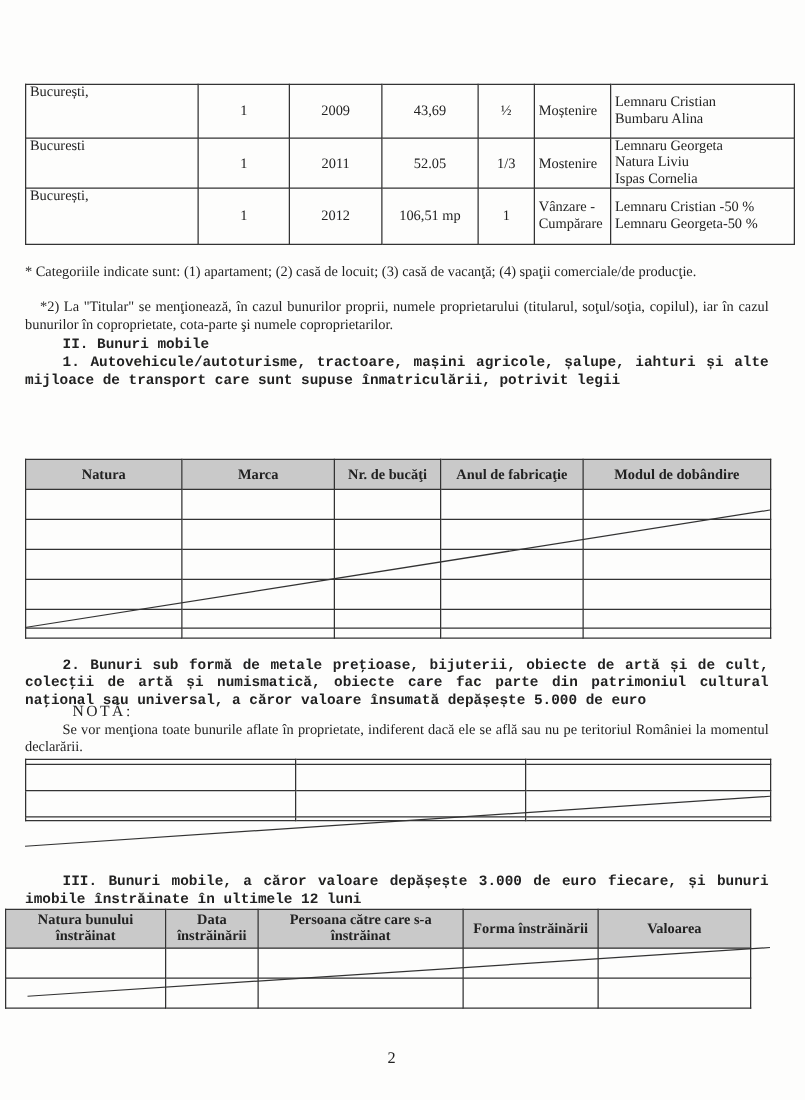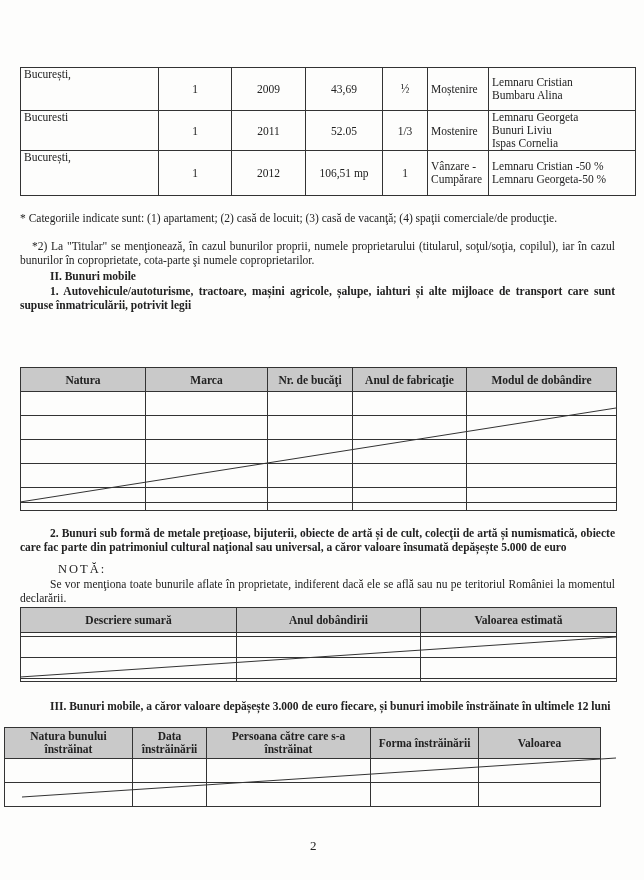--- a/index.html
+++ b/index.html
@@ -7,21 +7,21 @@
          font-family:"Liberation Serif", serif; color:#222; font-size:11.5px; }
   .abs { position:absolute; }
   table { border-collapse:collapse; table-layout:fixed; position:absolute; }
   td, th { border:1px solid #333; padding:0 3px; vertical-align:middle; }
   th { background:#c9c9c9; font-weight:bold; text-align:center; font-size:11.5px; }
   .c { text-align:center; }
   .tl { vertical-align:top; }
   .lines { line-height:13px; }
   .p { position:absolute; left:20px; width:595px; line-height:14px; text-align:justify; }
   .ind { text-indent:30px; }
-  .bold { font-weight:bold; }
+  .bold { font-weight:bold;font-family:Liberation Mono, monospace; }
   svg.strike { position:absolute; pointer-events:none; }
 </style>
 </head>
 <body>
 
 <table style="left:20px;top:67px;width:615px;">
   <colgroup>
       <col style="width:138px">
       <col style="width:73px">
       <col style="width:74px">
@@ -45,21 +45,21 @@
   </tr>
   <tr style="height:39px">
     <td class="tl">Bucuresti</td>
     <td class="c">1</td>
     <td class="c">2011</td>
     <td class="c">52.05</td>
     <td class="c">1/3</td>
     <td>Mostenire</td>
     <td class="lines">
       <div>Lemnaru Georgeta</div>
-      <div>Bunuri Liviu</div>
+      <div>Natura Liviu</div>
       <div>Ispas Cornelia</div>
     </td>
   </tr>
   <tr style="height:45px">
     <td class="tl">București,</td>
     <td class="c">1</td>
     <td class="c">2012</td>
     <td class="c">106,51 mp</td>
     <td class="c">1</td>
     <td class="lines">Vânzare - Cumpărare</td>
@@ -144,25 +144,20 @@
 <div class="p" style="top:562px;left:58px;letter-spacing:2px;font-size:12.5px;">NOTĂ:</div>
 <div class="p ind" style="top:577px;">Se vor menţiona toate bunurile aflate în proprietate, indiferent dacă ele se află sau nu pe teritoriul României la momentul declarării.</div>
 
 <table style="left:20px;top:607px;width:596px;">
   <colgroup>
       <col style="width:216px">
       <col style="width:184px">
       <col style="width:196px">
     </colgroup>
   <tbody>
-      <tr style="height:25px">
-    <th>Descriere sumară</th>
-    <th>Anul dobândirii</th>
-    <th>Valoarea estimată</th>
-  </tr>
   <tr style="height:4px">
         <td></td>
         <td></td>
         <td></td>
       </tr>
   <tr style="height:21px">
         <td></td>
         <td></td>
         <td></td>
       </tr>

